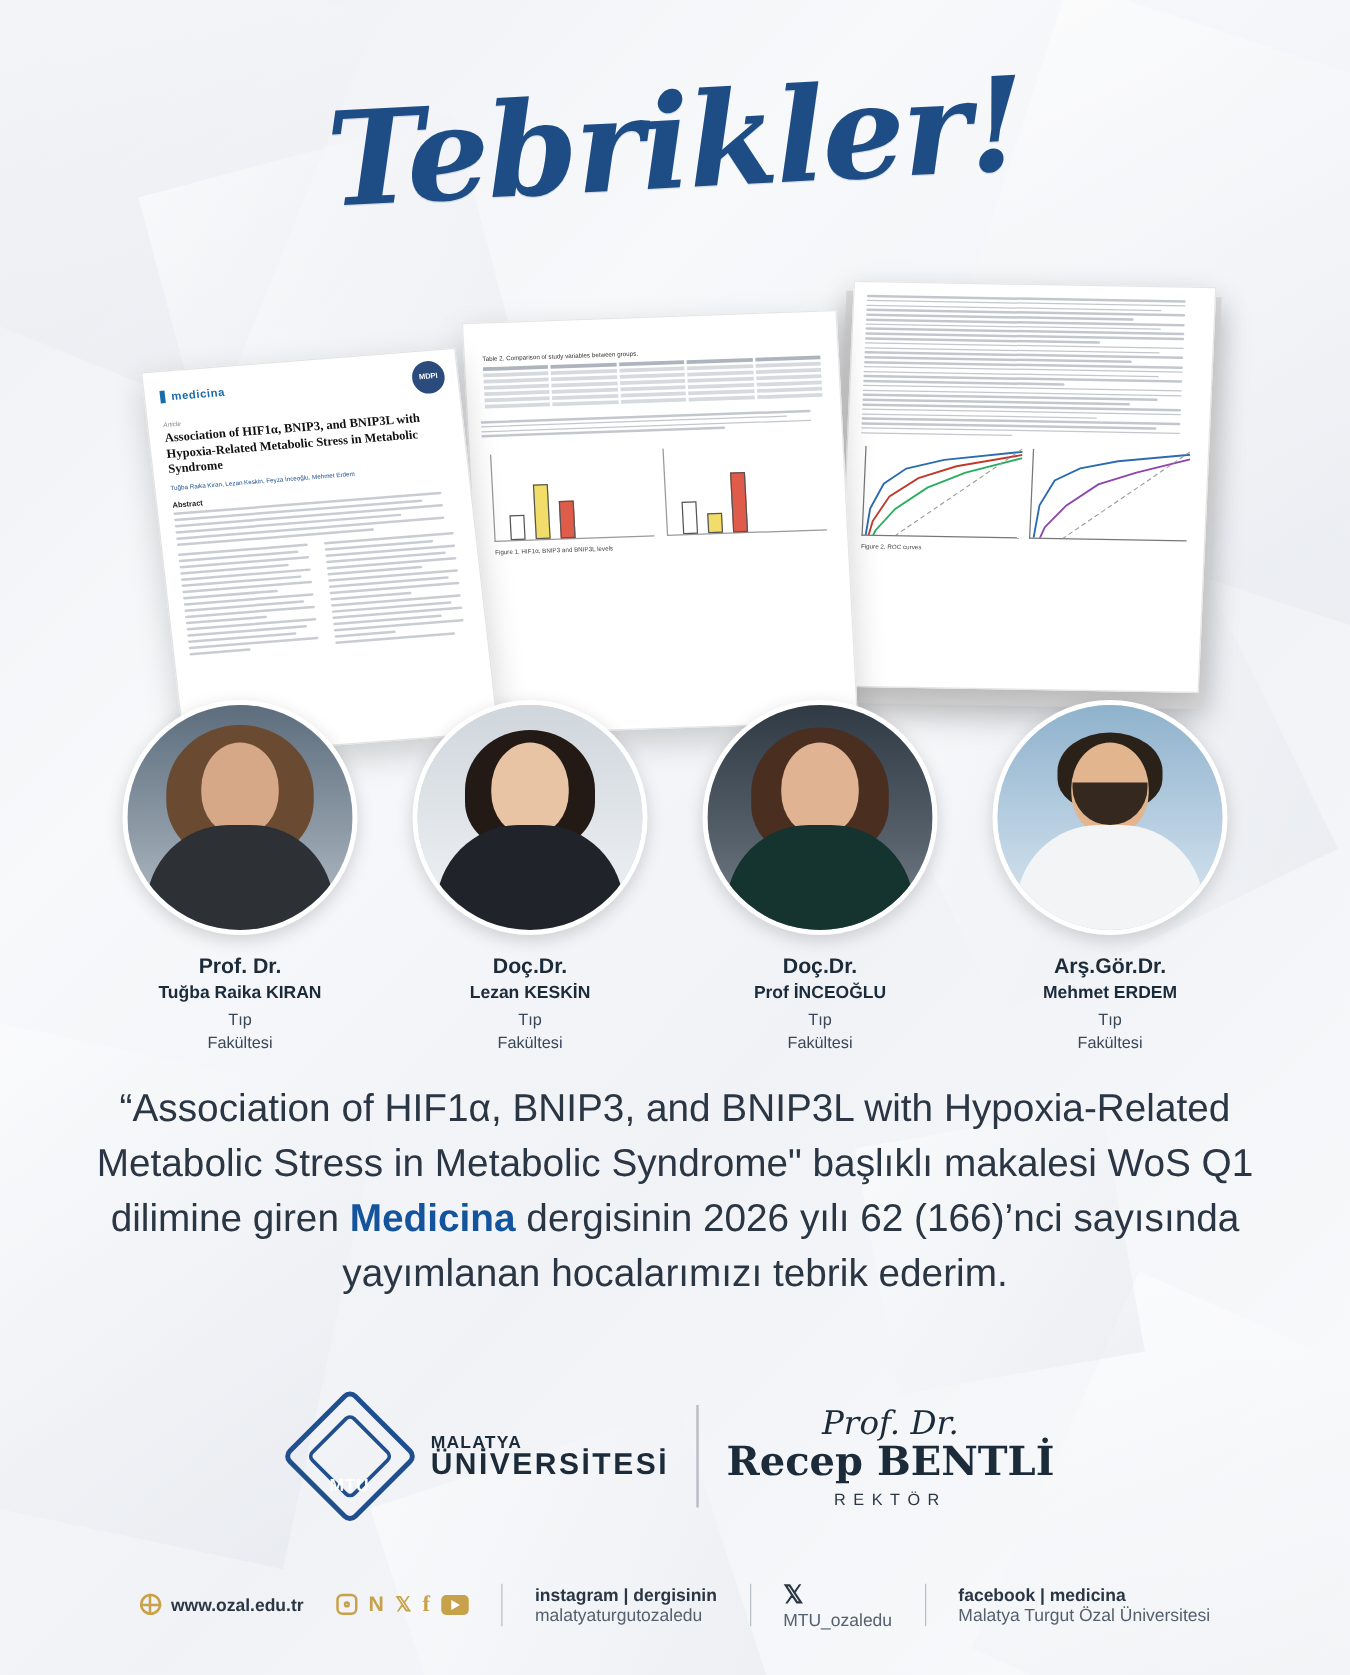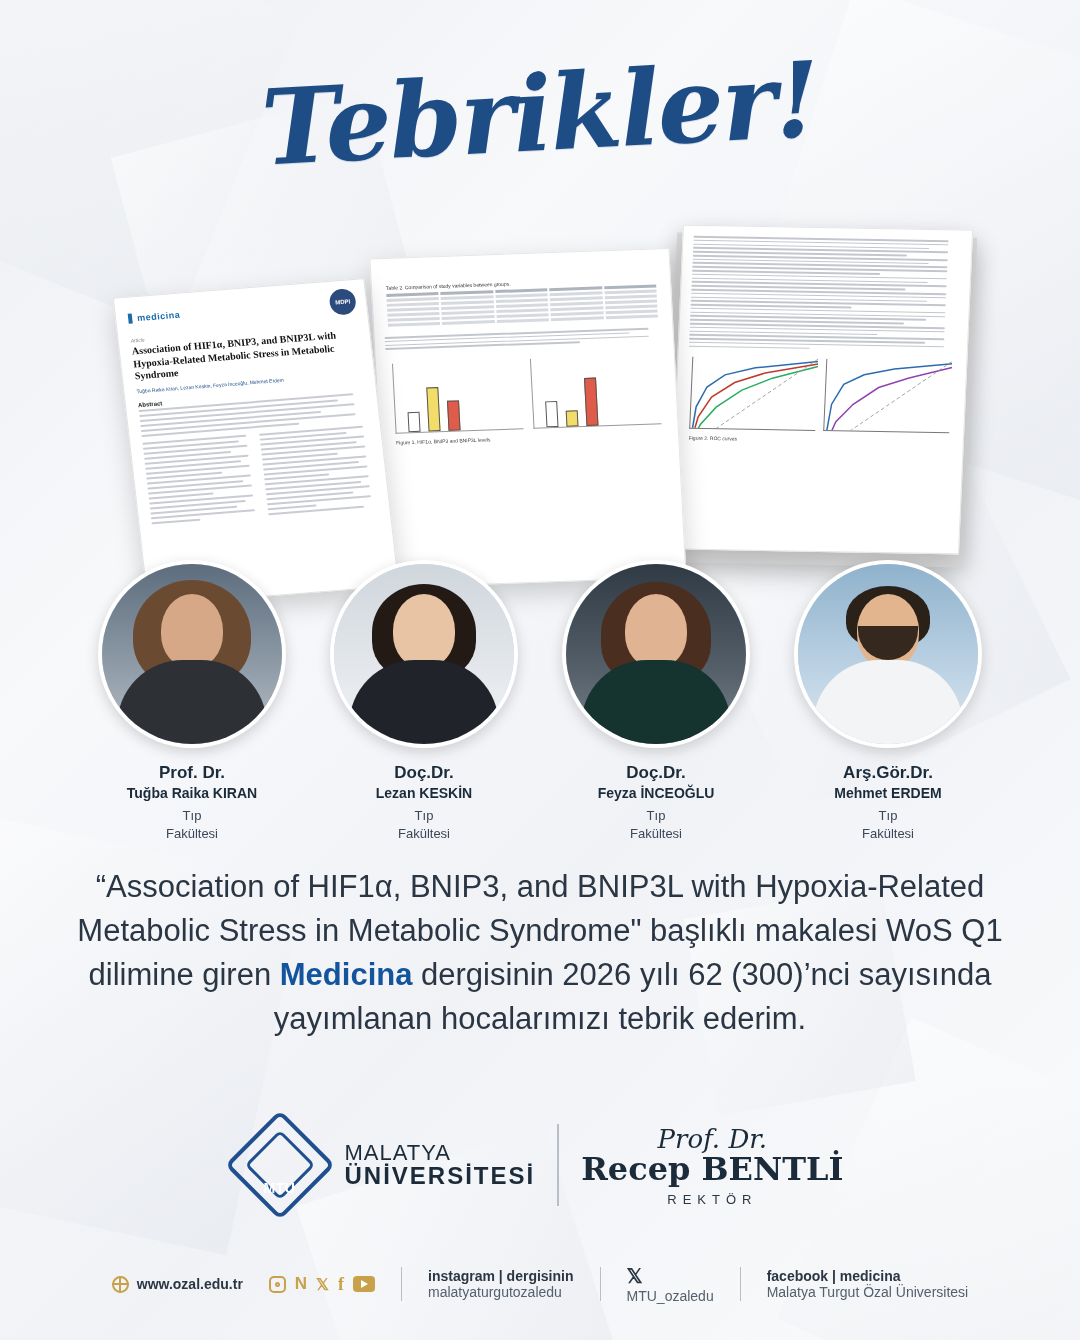--- a/index.html
+++ b/index.html
@@ -194,21 +194,21 @@
   .uni-mark .dia2 {
     position: absolute; inset: 18px; border: 3px solid #1f4f8f;
     transform: rotate(45deg); border-radius: 6px;
   }
   .uni-mark .core {
     position: absolute; inset: 30px; background: #1f4f8f; border-radius: 4px;
     display: flex; align-items: center; justify-content: center;
     color: #fff; font-size: 14px; font-weight: bold; letter-spacing: .5px; margin-top: 36px;
   }
   .uni-text { line-height: 1.0; color: #1b2b3a; }
-  .uni-text .l1 { font-size: 22px; font-weight: normal; letter-spacing: 1px; }
+  .uni-text .l1 { font-size: 14px; font-weight: bold; letter-spacing: 1px; }
   .uni-text .l2 { font-size: 32px; font-weight: bold; letter-spacing: .5px; }
   .uni-text .l3 { font-size: 24px; font-weight: bold; letter-spacing: 2px; }
   .divider-v { width: 2px; height: 82px; background: #b9bfc7; }
   .rector { text-align: center; color: #1b2b3a; }
   .rector .r1 { font-family: "DejaVu Serif", serif; font-style: italic; font-size: 26px; color: #1b2b3a; }
   .rector .r2 { font-family: "DejaVu Serif", serif; font-size: 32px; font-weight: bold; margin-top: -4px; }
   .rector .r3 { font-size: 13px; letter-spacing: 6px; margin-top: 4px; color: #2b3644; }
 
   
   .footer {
@@ -491,21 +491,21 @@
     <div class="person p3">
       <div class="photo">
         <div class="bgp"></div>
         <div class="sil">
             <div class="hair"></div>
             <div class="head"></div>
             <div class="body"></div>
           </div>
       </div>
       <div class="p-title">Doç.Dr.</div>
-      <div class="p-name">Feyza İNCEOĞLU</div>
+      <div class="p-name">Prof İNCEOĞLU</div>
       <div class="p-unit">Tıp</div>
       <div class="p-unit" style="margin-top:0">Fakültesi</div>
     </div>
 
     <div class="person p4">
       <div class="photo">
         <div class="bgp"></div>
         <div class="sil">
             <div class="hair"></div>
             <div class="head"></div>
@@ -515,21 +515,21 @@
       </div>
       <div class="p-title">Arş.Gör.Dr.</div>
       <div class="p-name">Mehmet ERDEM</div>
       <div class="p-unit">Tıp</div>
       <div class="p-unit" style="margin-top:0">Fakültesi</div>
     </div>
 
   </div>
 
   <div class="body-text">
-    <span>“Association of HIF1α, BNIP3, and BNIP3L with Hypoxia-Related Metabolic Stress in Metabolic Syndrome" başlıklı makalesi WoS Q1 dilimine giren </span><span class="journal">Medicina</span><span> dergisinin 2026 yılı 62 (300)’nci sayısında yayımlanan hocalarımızı tebrik ederim.</span>
+    <span>“Association of HIF1α, BNIP3, and BNIP3L with Hypoxia-Related Metabolic Stress in Metabolic Syndrome" başlıklı makalesi WoS Q1 dilimine giren </span><span class="journal">Medicina</span><span> dergisinin 2026 yılı 62 (166)’nci sayısında yayımlanan hocalarımızı tebrik ederim.</span>
   </div>
 
   <div class="logo-row">
     <div class="uni-mark">
       <div class="dia"></div>
         <div class="dia2"></div>
       <div class="core">MTU</div>
     </div>
     <div class="uni-text">
       <div class="l1">MALATYA</div>

